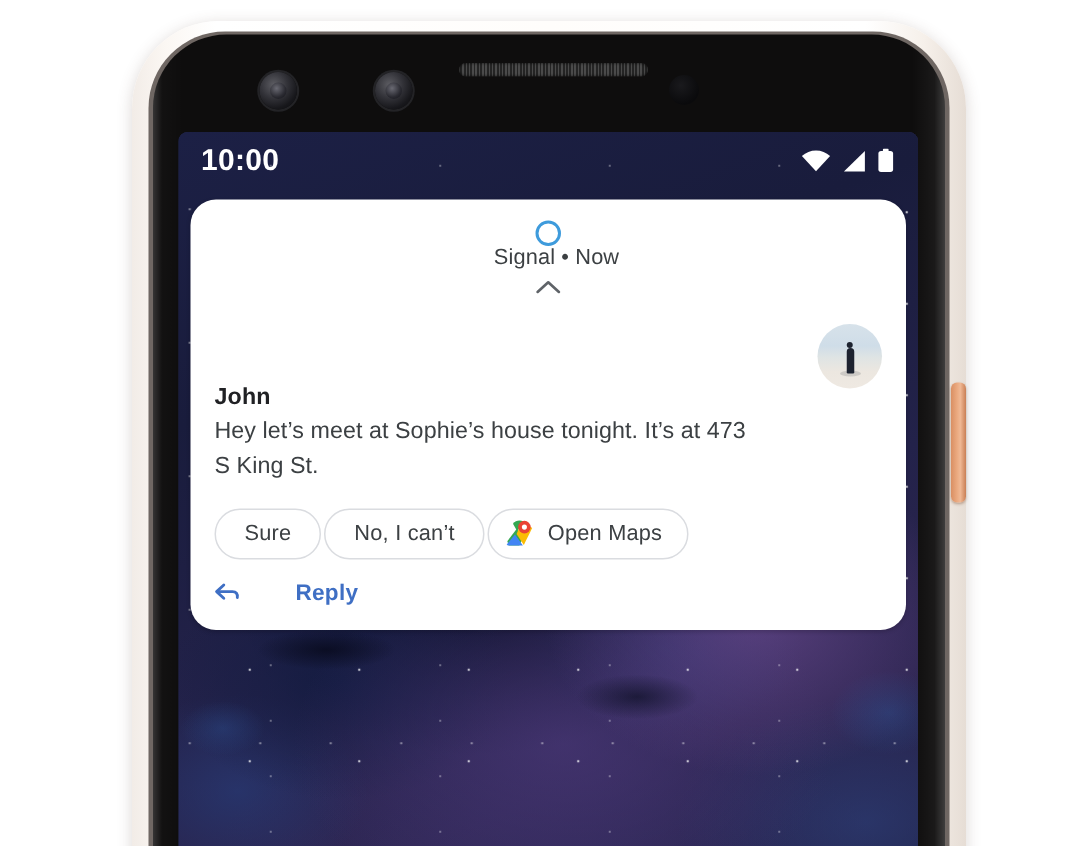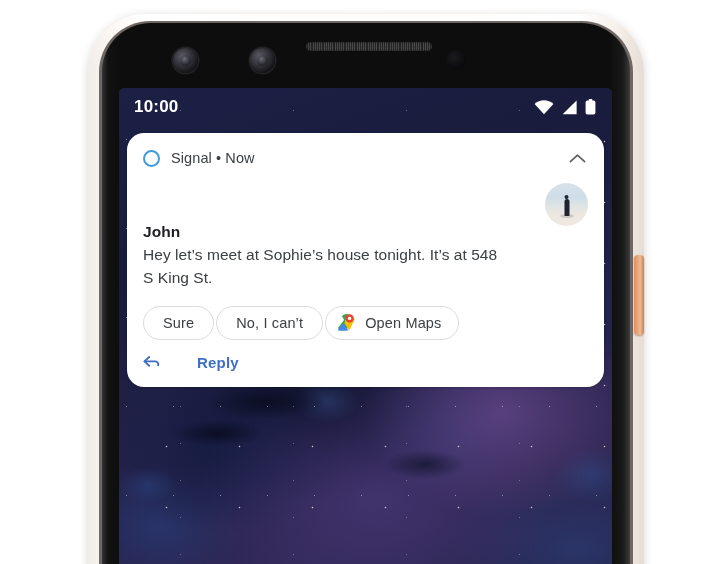--- a/index.html
+++ b/index.html
@@ -171,21 +171,21 @@
     left: 0; top: 0;
     width: 100%; height: 38px;
     display: flex;
     align-items: center;
     justify-content: space-between;
     padding: 0 16px 0 15px;
     box-sizing: border-box;
     color: #ffffff;
   }
   #status-time {
-    font-size: 17px;
+    font-size: 20px;
     font-weight: bold;
     letter-spacing: 0.2px;
     color: #ffffff;
   }
   #status-icons {
     display: flex;
     align-items: center;
     gap: 7px;
   }
   #status-icons svg { display: block; }
@@ -201,20 +201,21 @@
     box-sizing: border-box;
     padding: 0;
     box-shadow: 0 1px 3px rgba(0,0,0,0.18);
     overflow: hidden;
   }
 
   #notification-header {
     display: flex;
     align-items: center;
     padding: 14px 16px 0 16px;
+    flex-direction: column;
   }
   #signal-icon {
     width: 17px; height: 17px;
     border: 2.6px solid #3e9bdc;
     border-radius: 50%;
     box-sizing: border-box;
     flex: 0 0 auto;
   }
   #app-name-row {
     margin-left: 11px;
@@ -397,21 +398,21 @@
       <div id="collapse-chevron">
         <svg width="17" height="11" viewBox="0 0 17 11">
           <path d="M1.4 8.6 L8.5 2.2 L15.6 8.6" stroke="#5f6368" stroke-width="1.8" fill="none" stroke-linecap="round" stroke-linejoin="round"></path>
         </svg>
       </div>
     </div>
 
     <div id="notification-body">
       <div id="notification-text-block">
         <div id="sender-name">John</div>
-        <div id="message-text">Hey let’s meet at Sophie’s house tonight. It’s at 548 S King St.</div>
+        <div id="message-text">Hey let’s meet at Sophie’s house tonight. It’s at 473 S King St.</div>
       </div>
       <div id="contact-avatar">
         <div id="avatar-shadow"></div>
         <div id="avatar-person"></div>
       </div>
     </div>
 
     <div id="action-chips">
       <div class="chip">
         <span>Sure</span>

